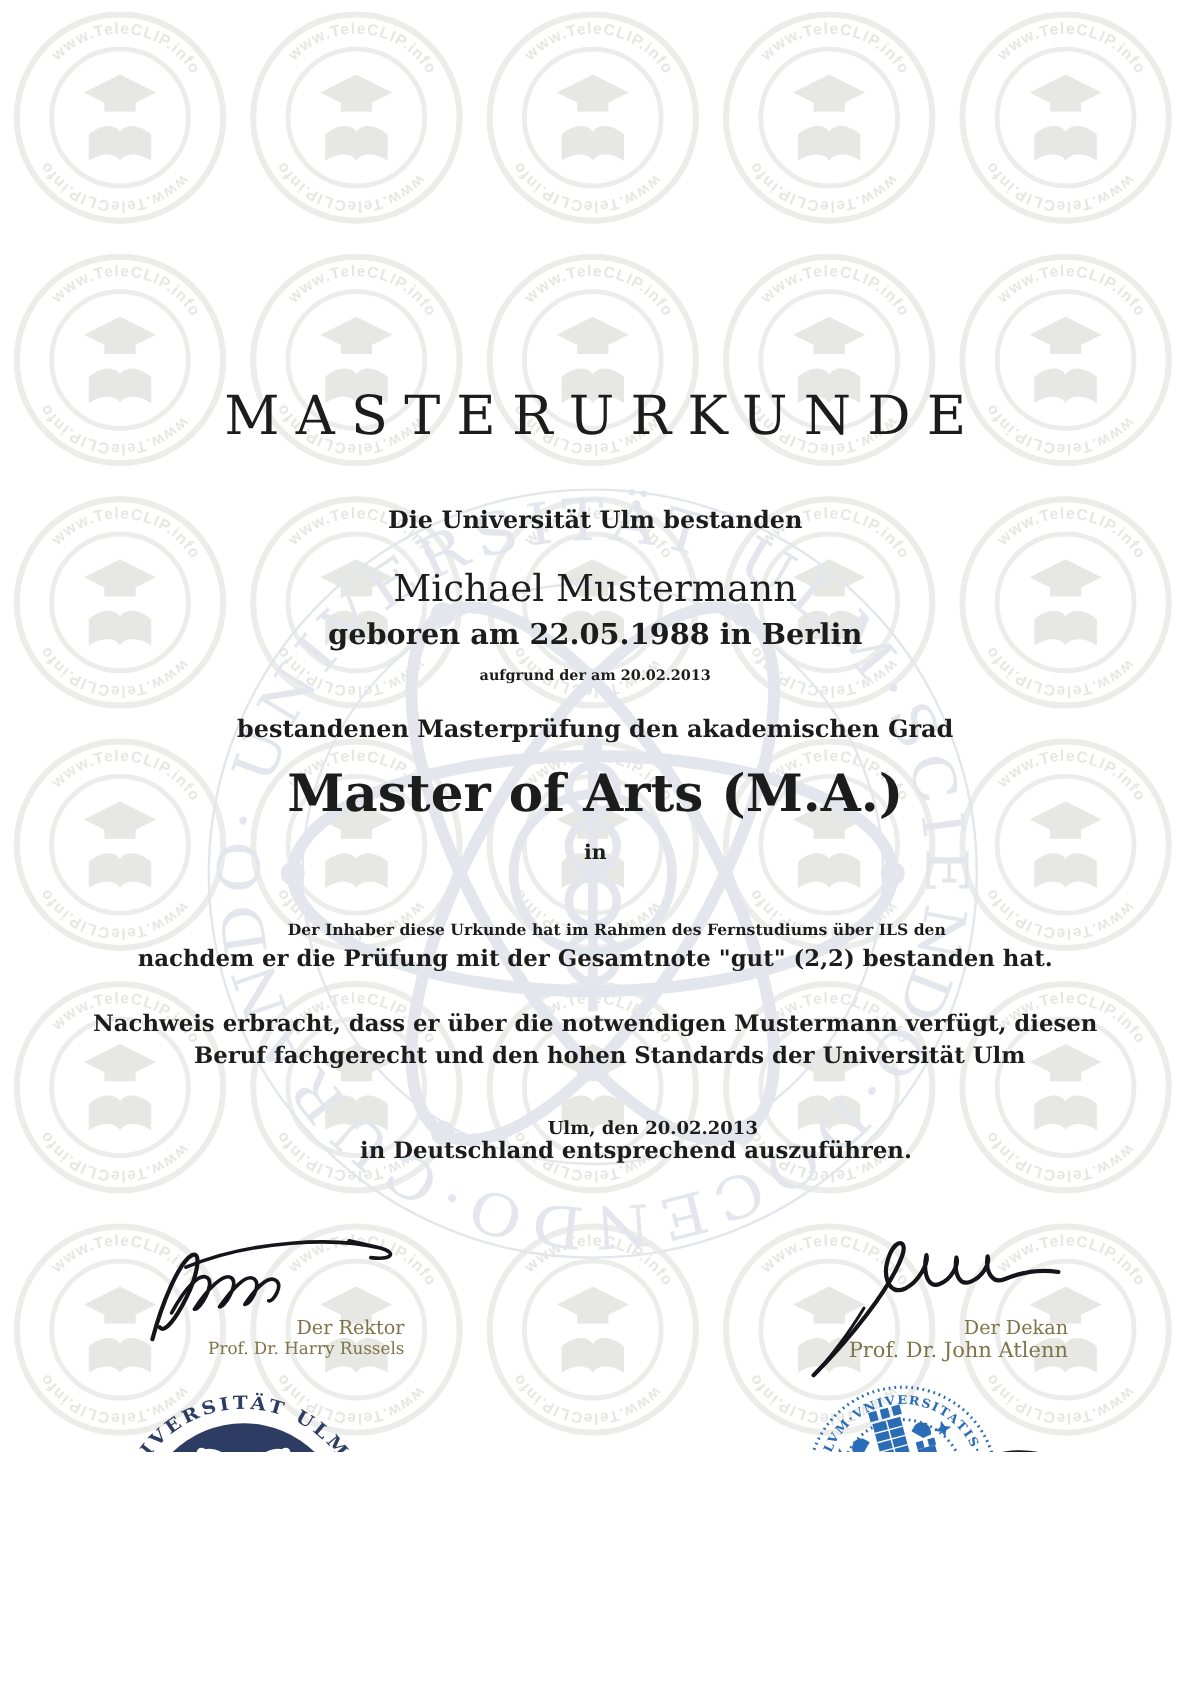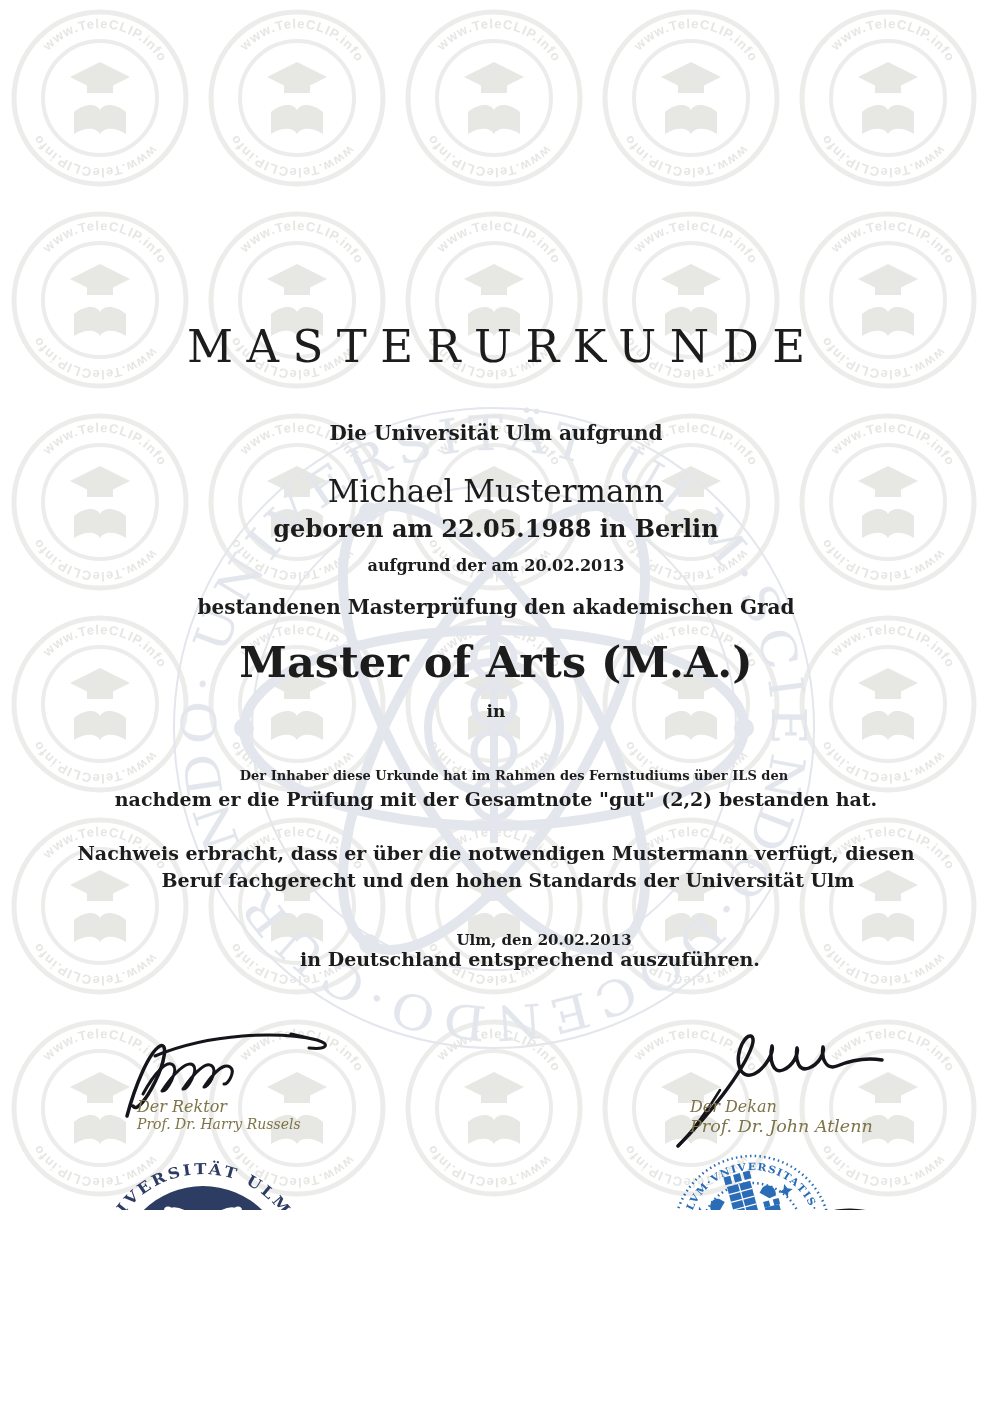--- a/index.html
+++ b/index.html
@@ -13,21 +13,21 @@
     --wm-big:#e3e6ec;
   }
   html,body{margin:0;padding:0;background:#fff;}
   .page{
     position:relative;width:992px;height:1210px;background:#ffffff;
     font-family:"DejaVu Serif", serif;color:var(--ink);overflow:hidden;
   }
   .layer{position:absolute;left:0;top:0;}
   .line{position:absolute;left:0;width:100%;text-align:center;white-space:nowrap;}
   .b{font-weight:bold;}
-  .sig-label{position:absolute;text-align:left;color:var(--sig-label);white-space:nowrap;font-style:italic;}
+  .sig-label{position:absolute;text-align:right;color:var(--sig-label);white-space:nowrap;}
   svg text{user-select:none;}
   .wm-stroke{stroke:var(--wm);fill:none;}
   .wm-fill{fill:var(--wm2);}
   .wm-text{fill:#e6e6e3;font-family:"Liberation Sans",sans-serif;font-weight:bold;}
   .big-stroke{stroke:var(--wm-big);fill:none;}
   .big-dot{fill:var(--wm-big);}
   .big-text{fill:var(--wm-big);font-family:"DejaVu Serif",serif;}
   .navy-text{fill:var(--navy);font-family:"DejaVu Serif",serif;font-weight:bold;}
   .blue{fill:var(--seal-blue);}
   .blue-stroke{stroke:var(--seal-blue);fill:none;}
@@ -132,27 +132,27 @@
         <circle class="big-stroke" r="20" cy="-23" stroke-width="7"></circle>
         <circle class="big-stroke" r="20" cy="23" stroke-width="7"></circle>
         <circle class="big-stroke" r="20" cy="70" stroke-width="7"></circle>
         <circle class="big-dot" r="8" cy="-105"></circle>
       </g>
     </g>
   </svg>
 
   <div class="line" style="top:320px;font-size:45px;letter-spacing:0.30em;text-indent:0.30em;">MASTERURKUNDE</div>
 
-  <div class="line b" style="top:421px;font-size:20px;">Die Universität Ulm aufgrund</div>
+  <div class="line b" style="top:421px;font-size:20px;">Die Universität Ulm bestanden</div>
 
   <div class="line" style="top:473px;font-size:31px;">Michael Mustermann</div>
 
   <div class="line b" style="top:514px;font-size:24px;">geboren am 22.05.1988 in Berlin</div>
 
-  <div class="line b" style="top:556px;font-size:16px;">aufgrund der am 20.02.2013</div>
+  <div class="line b" style="top:556px;font-size:12px;">aufgrund der am 20.02.2013</div>
 
   <div class="line b" style="top:595px;font-size:20px;">bestandenen Masterprüfung den akademischen Grad</div>
 
   <div class="line b" style="top:701px;font-size:17px;">in</div>
 
   <div class="line b" style="top:637px;font-size:43px;">Master of Arts (M.A.)</div>
 
 
   <div>
     <div class="line b" style="top:788px;font-size:19px;">nachdem er die Prüfung mit der Gesamtnote "gut" (2,2) bestanden hat.</div>

